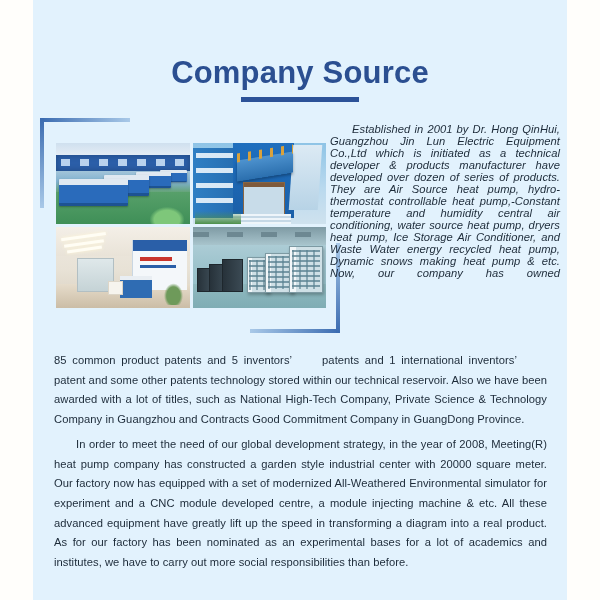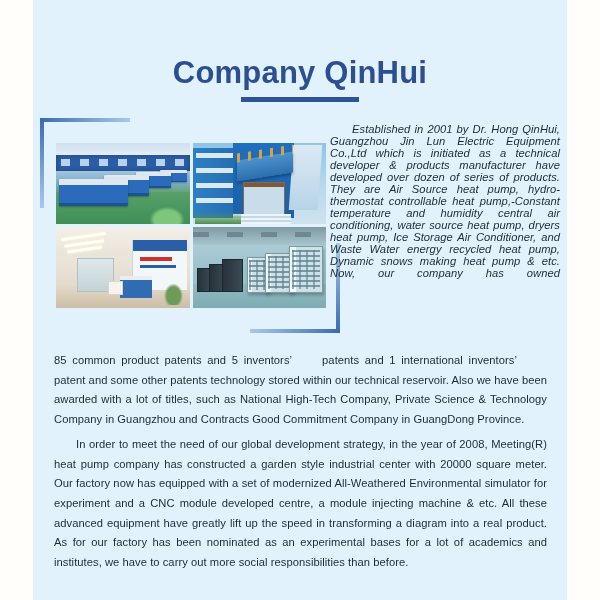--- a/index.html
+++ b/index.html
@@ -325,21 +325,21 @@
 
   .apos-gap { display: inline-block; width: 30px; }
 </style>
 </head>
 <body>
 
 <div id="page">
   <div id="panel">
 
     <div id="title-block">
-      <h1 id="page-title">Company QinHui</h1>
+      <h1 id="page-title">Company Source</h1>
       <div id="title-underline"></div>
     </div>
 
     <div id="collage-wrap">
 
       <div class="bracket" id="bracket-tl">
         <div class="h"></div>
         <div class="v"></div>
       </div>
 

